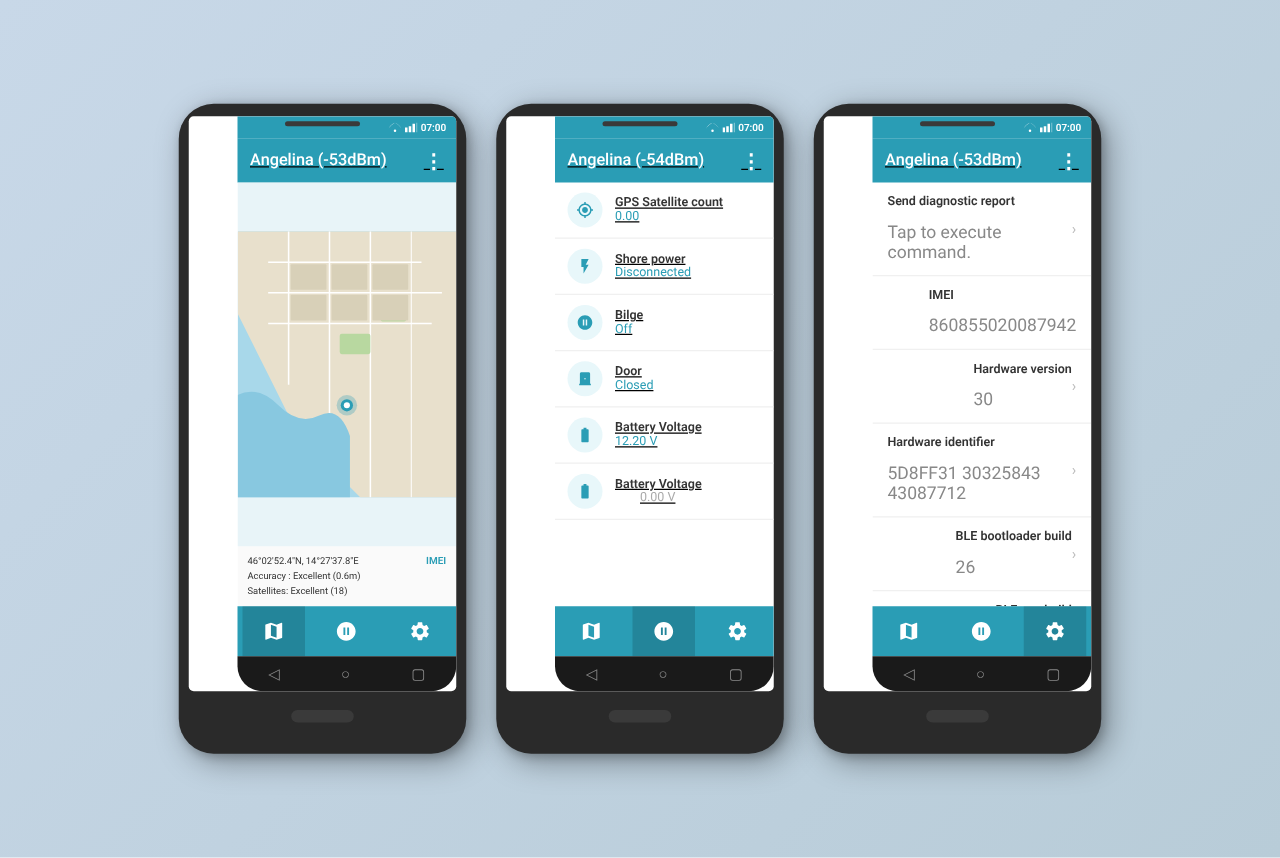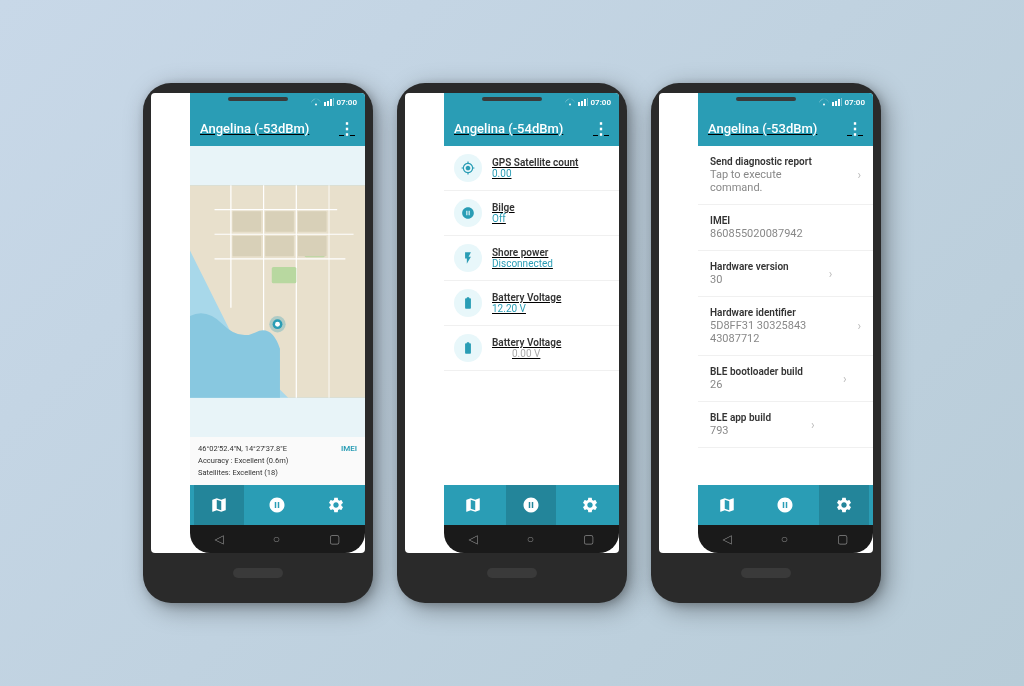--- a/index.html
+++ b/index.html
@@ -190,34 +190,33 @@
     .settings-list {
       flex: 1;
       overflow: hidden;
     }
 
     .settings-item {
       padding: 10px 12px;
       border-bottom: 1px solid #f0f0f0;
       display: flex;
       align-items: center;
-      justify-content: flex-start;
-      gap: 40px;
+      justify-content: flex-end;
     }
 
     .settings-item-text {}
     .settings-item-title {
       font-size: 10px;
       font-weight: 600;
       color: #333;
     }
     .settings-item-subtitle {
-      font-size: 11px;
+      font-size: 14px;
       color: #888;
-      margin-top: 1px;
+      margin-top: 11px;
     }
     .settings-chevron {
       color: #bbb;
       font-size: 12px;
     }
 
     
     .bottom-nav {
       background: #2a9db5;
       height: 40px;
@@ -403,41 +402,52 @@
         </div>
         <div class="sensor-text">
           <div class="sensor-label">GPS Satellite count</div>
           <div class="sensor-value">0.00</div>
         </div>
       </div>
 
       <div class="sensor-item">
         <div class="sensor-icon">
           <svg viewBox="0 0 24 24" fill="#2a9db5">
+              <path d="M7 2v11h3v9l7-12h-4l4-8z"></path>
+            </svg>
+        </div>
+        <div class="sensor-text">
+          <div class="sensor-label">Shore power</div>
+          <div class="sensor-value">Disconnected</div>
+        </div>
+      </div>
+
+      <div class="sensor-item">
+        <div class="sensor-icon">
+          <svg viewBox="0 0 24 24" fill="#2a9db5">
               <path d="M12 2C6.48 2 2 6.48 2 12s4.48 10 10 10 10-4.48 10-10S17.52 2 12 2zm-1 14H9V8h2v8zm4 0h-2V8h2v8z"></path>
             </svg>
         </div>
         <div class="sensor-text">
           <div class="sensor-label">Bilge</div>
           <div class="sensor-value">Off</div>
         </div>
       </div>
 
       <div class="sensor-item">
         <div class="sensor-icon">
           <svg viewBox="0 0 24 24" fill="#2a9db5">
-              <path d="M7 2v11h3v9l7-12h-4l4-8z"></path>
+              <path d="M19 19V5c0-1.1-.9-2-2-2H7c-1.1 0-2 .9-2 2v14H4v2h16v-2h-1zm-7-8c.55 0 1 .45 1 1s-.45 1-1 1-1-.45-1-1 .45-1 1-1z"></path>
             </svg>
         </div>
         <div class="sensor-text">
-          <div class="sensor-label">Shore power</div>
-          <div class="sensor-value">Disconnected</div>
-        </div>
-      </div>
-
+          <div class="sensor-label">Door</div>
+          <div class="sensor-value">Closed</div>
+        </div>
+      </div>
 
       <div class="sensor-item">
         <div class="sensor-icon">
           <svg viewBox="0 0 24 24" fill="#2a9db5">
               <path d="M15.67 4H14V2h-4v2H8.33C7.6 4 7 4.6 7 5.33v15.33C7 21.4 7.6 22 8.33 22h7.33c.74 0 1.34-.6 1.34-1.33V5.33C17 4.6 16.4 4 15.67 4z"></path>
             </svg>
         </div>
         <div class="sensor-text">
           <div class="sensor-label">Battery Voltage</div>
           <div class="sensor-value">12.20 V</div>

